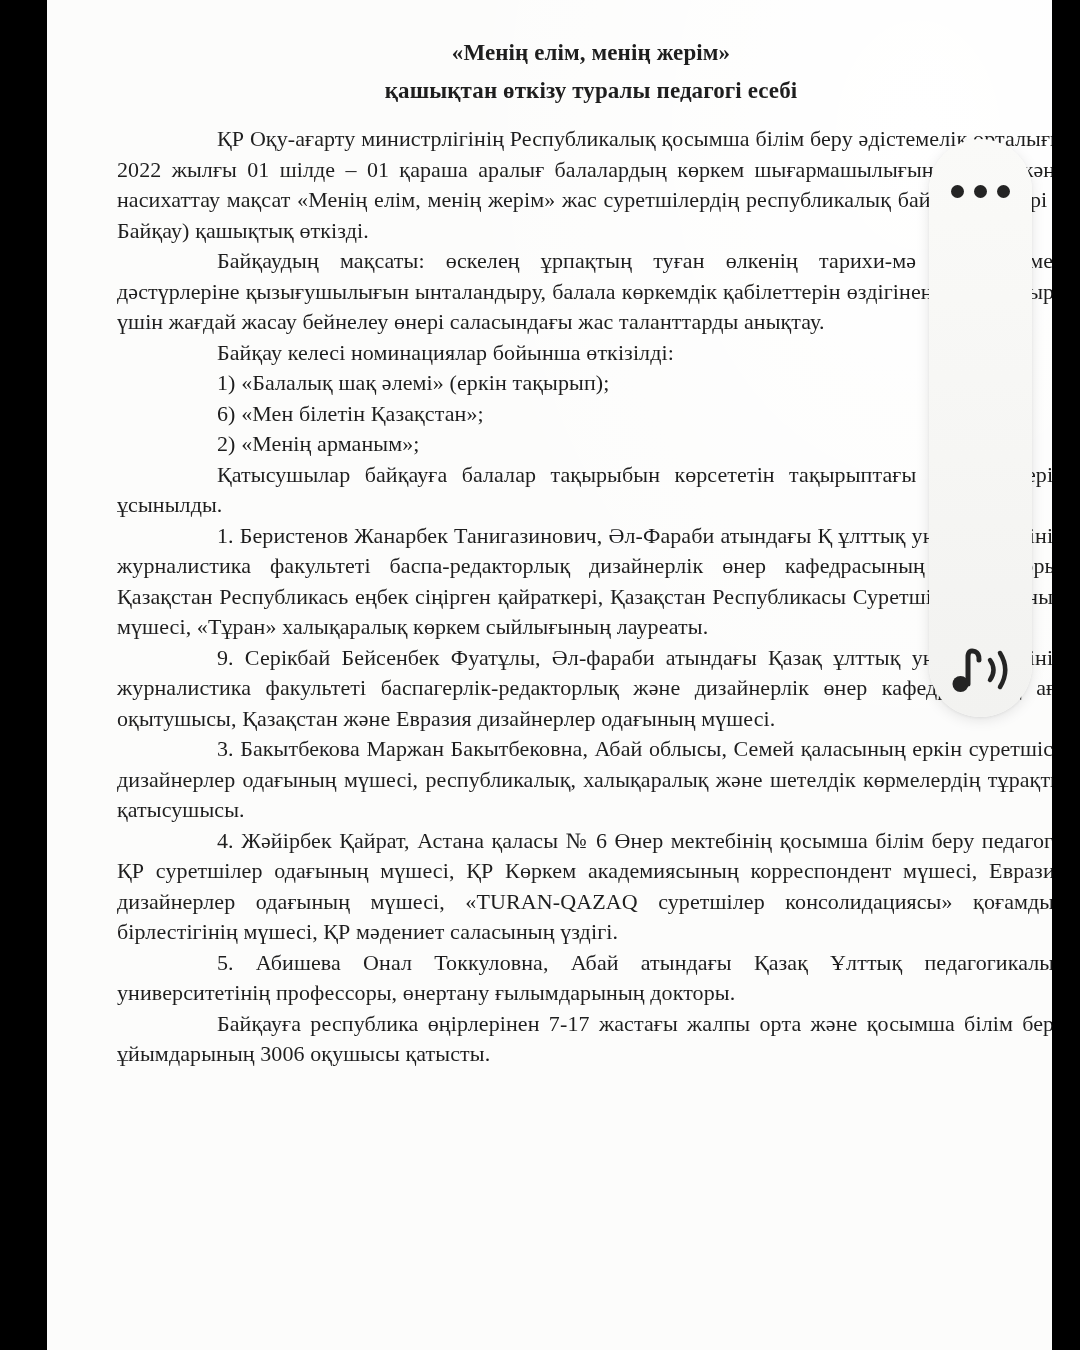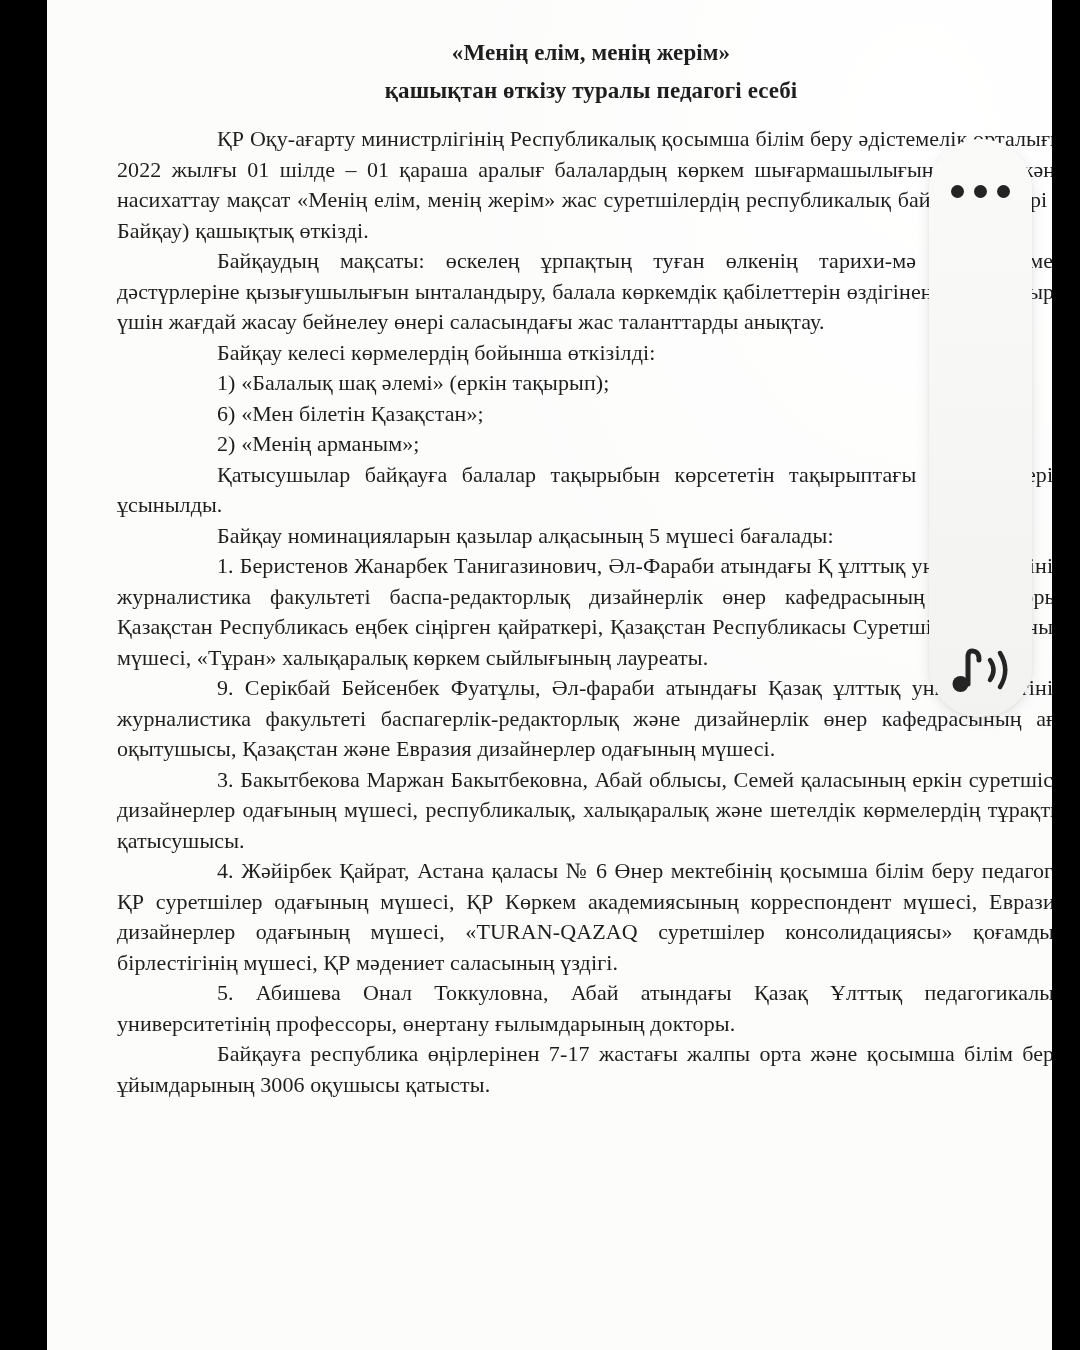--- a/index.html
+++ b/index.html
@@ -55,26 +55,25 @@
   <div class="paper">
     <div class="doc">
 
       <div class="doc-title">
         <div>«Менің елім, менің жерім»</div>
         <div>қашықтан өткізу туралы педагогі есебі</div>
       </div>
 
       <p class="para">ҚР Оқу-ағарту министрлігінің Республикалық қосымша білім беру әдістемелік орталығы 2022 жылғы 01 шілде – 01 қараша аралығ балалардың көркем шығармашылығын қолдау және насихаттау мақсат «Менің елім, менің жерім» жас суретшілердің республикалық байқауын (б әрі – Байқау) қашықтық өткізді.</p>
       <p class="para">Байқаудың мақсаты: өскелең ұрпақтың туған өлкенің тарихи-мә мұрасы мен дәстүрлеріне қызығушылығын ынталандыру, балала көркемдік қабілеттерін өздігінен жүзеге асыру үшін жағдай жасау бейнелеу өнері саласындағы жас таланттарды анықтау.</p>
-      <p class="line-indent">Байқау келесі көрмелердің бойынша өткізілді:</p>
+      <p class="line-indent">Байқау келесі номинациялар бойынша өткізілді:</p>
       <p class="line-indent">1) «Балалық шақ әлемі» (еркін тақырып);</p>
       <p class="line-indent">6) «Мен білетін Қазақстан»;</p>
       <p class="line-indent">2) «Менің арманым»;</p>
       <p class="para">Қатысушылар байқауға балалар тақырыбын көрсететін тақырыптағы өз суреттерін ұсынылды.</p>
-      <p class="line-indent">Байқау номинацияларын қазылар алқасының 5 мүшесі бағалады:</p>
       <p class="para">1. Беристенов Жанарбек Танигазинович, Әл-Фараби атындағы Қ ұлттық университетінің журналистика факультеті баспа-редакторлық дизайнерлік өнер кафедрасының профессоры, Қазақстан Республикась еңбек сіңірген қайраткері, Қазақстан Республикасы Суретшілер одағының мүшесі, «Тұран» халықаралық көркем сыйлығының лауреаты.</p>
       <p class="para">9. Серікбай Бейсенбек Фуатұлы, Әл-фараби атындағы Қазақ ұлттық университетінің журналистика факультеті баспагерлік-редакторлық және дизайнерлік өнер кафедрасының аға оқытушысы, Қазақстан және Евразия дизайнерлер одағының мүшесі.</p>
       <p class="para">3. Бакытбекова Маржан Бакытбековна, Абай облысы, Семей қаласының еркін суретшісі, дизайнерлер одағының мүшесі, республикалық, халықаралық және шетелдік көрмелердің тұрақты қатысушысы.</p>
       <p class="para">4. Жәйірбек Қайрат, Астана қаласы № 6 Өнер мектебінің қосымша білім беру педагогі, ҚР суретшілер одағының мүшесі, ҚР Көркем академиясының корреспондент мүшесі, Евразия дизайнерлер одағының мүшесі, «TURAN-QAZAQ суретшілер консолидациясы» қоғамдық бірлестігінің мүшесі, ҚР мәдениет саласының үздігі.</p>
       <p class="para">5. Абишева Онал Токкуловна, Абай атындағы Қазақ Ұлттық педагогикалық университетінің профессоры, өнертану ғылымдарының докторы.</p>
       <p class="para">Байқауға республика өңірлерінен 7-17 жастағы жалпы орта және қосымша білім беру ұйымдарының 3006 оқушысы қатысты.</p>
 
     </div>
   </div>
 

